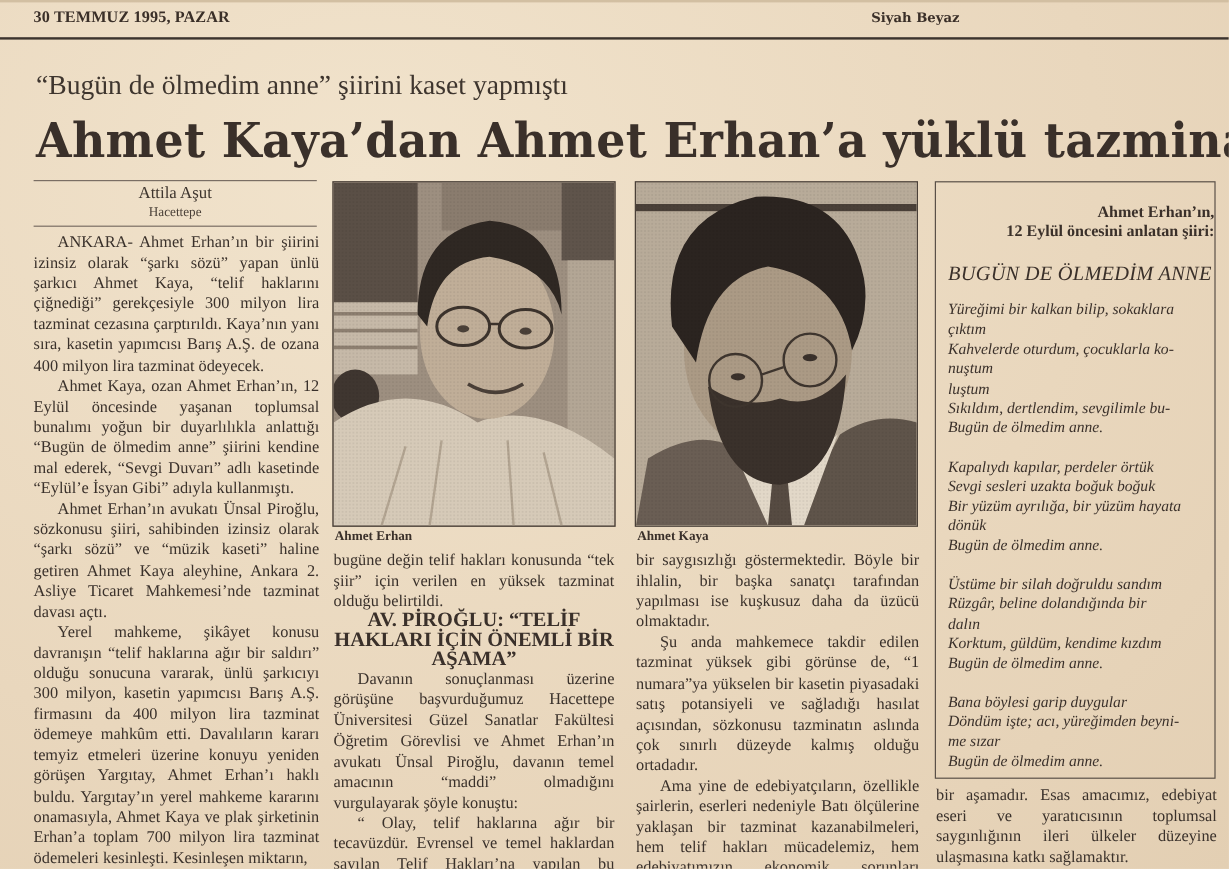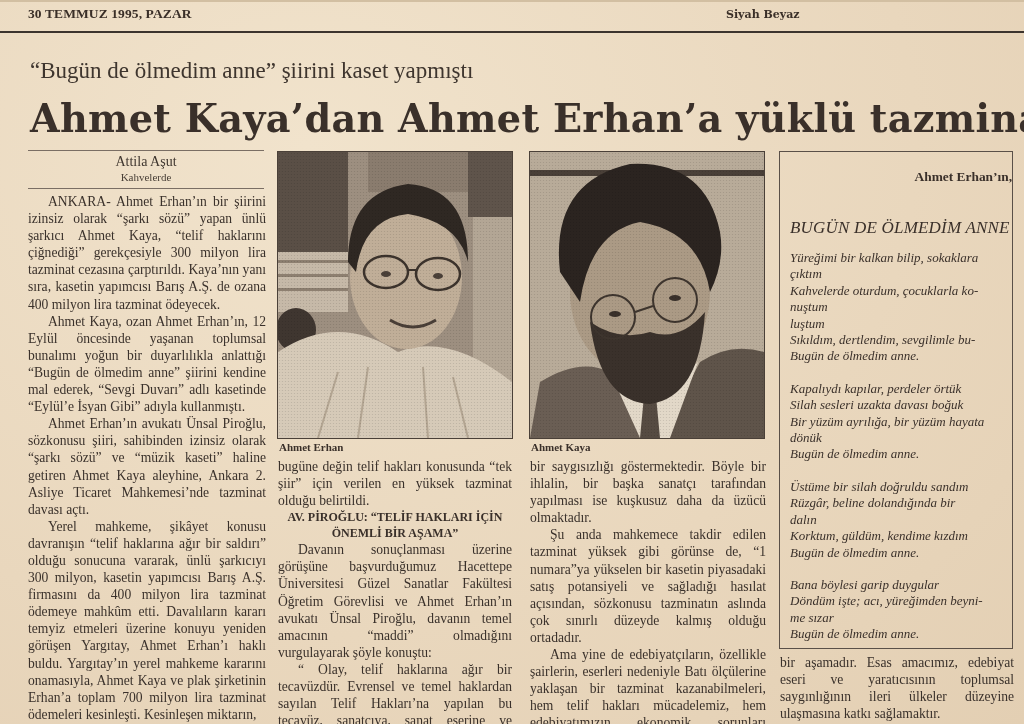--- a/index.html
+++ b/index.html
@@ -21,21 +21,21 @@
   .byline .name { font-size:14px; color:#3e352e; line-height:16px; }
   .byline .org { font-size:11px; color:#4a4038; line-height:14px; }
   .byRule2 { left:28px; top:188px; width:236px; height:1px; background:#7a6e64; }
   .col { font-size:13.6px; line-height:17.1px; color:#3a312b; text-align:justify; }
   .col p { margin:0; text-indent:20px; }
   .col p.noindent { text-indent:0; }
   .col1 { left:28px; top:193px; width:238px; }
   .col2 { left:278px; top:458px; width:234px; }
   .col3 { left:530px; top:458px; width:236px; }
   .col4 { left:780px; top:654px; width:234px; }
-  .subhead { font-weight:bold; text-align:center; font-size:12px; line-height:16px; color:#3a302a; margin:2px 0 1px 0; text-indent:0 !important; }
+  .subhead { font-weight:bold; text-align:center; font-size:17px; line-height:16px; color:#3a302a; margin:2px 0 1px 0; text-indent:0 !important; }
   .photo { border:1px solid #4a4038; overflow:hidden; }
   .photo1 { left:277px; top:151px; width:234px; height:286px; background:#a09282; }
   .photo2 { left:529px; top:151px; width:234px; height:286px; background:#b5a896; }
   .caption { font-size:11px; font-weight:bold; color:#3a302a; }
   .cap1 { left:279px; top:441px; }
   .cap2 { left:531px; top:441px; }
   .poemBox { left:779px; top:151px; width:232px; height:496px; border:1.5px solid #5a5048; }
   .poemTitle { position:absolute; left:0; top:17px; width:100%; text-align:right; font-weight:bold; font-size:13.4px; line-height:16px; color:#3a302a; }
   .poemName { position:absolute; left:10px; top:66px; font-style:italic; font-size:17px; color:#3a302a; letter-spacing:0.2px; }
   .stanzas { position:absolute; left:10px; top:98px; width:216px; font-style:italic; font-size:13px; line-height:16.4px; color:#3a302a; }
@@ -50,21 +50,21 @@
 <div class="abs dateline">30 TEMMUZ 1995, PAZAR</div>
 <div class="abs paperName">Siyah Beyaz</div>
 <div class="abs topRule"></div>
 
 <div class="abs kicker">“Bugün de ölmedim anne” şiirini kaset yapmıştı</div>
 <div class="abs headline">Ahmet Kaya’dan Ahmet Erhan’a yüklü tazminat</div>
 
 <div class="abs byRule1"></div>
 <div class="abs byline">
   <div class="name">Attila Aşut</div>
-  <div class="org">Kahvelerde</div>
+  <div class="org">Hacettepe</div>
 </div>
 <div class="abs byRule2"></div>
 
 <div class="abs col col1">
   <p>ANKARA- Ahmet Erhan’ın bir şiirini izinsiz olarak “şarkı sözü” yapan ünlü şarkıcı Ahmet Kaya, “telif haklarını çiğnediği” gerekçesiyle 300 milyon lira tazminat cezasına çarptırıldı. Kaya’nın yanı sıra, kasetin yapımcısı Barış A.Ş. de ozana 400 milyon lira tazminat ödeyecek.</p>
   <p>Ahmet Kaya, ozan Ahmet Erhan’ın, 12 Eylül öncesinde yaşanan toplumsal bunalımı yoğun bir duyarlılıkla anlattığı “Bugün de ölmedim anne” şiirini kendine mal ederek, “Sevgi Duvarı” adlı kasetinde “Eylül’e İsyan Gibi” adıyla kullanmıştı.</p>
   <p>Ahmet Erhan’ın avukatı Ünsal Piroğlu, sözkonusu şiiri, sahibinden izinsiz olarak “şarkı sözü” ve “müzik kaseti” haline getiren Ahmet Kaya aleyhine, Ankara 2. Asliye Ticaret Mahkemesi’nde tazminat davası açtı.</p>
   <p>Yerel mahkeme, şikâyet konusu davranışın “telif haklarına ağır bir saldırı” olduğu sonucuna vararak, ünlü şarkıcıyı 300 milyon, kasetin yapımcısı Barış A.Ş. firmasını da 400 milyon lira tazminat ödemeye mahkûm etti. Davalıların kararı temyiz etmeleri üzerine konuyu yeniden görüşen Yargıtay, Ahmet Erhan’ı haklı buldu. Yargıtay’ın yerel mahkeme kararını onamasıyla, Ahmet Kaya ve plak şirketinin Erhan’a toplam 700 milyon lira tazminat ödemeleri kesinleşti. Kesinleşen miktarın,</p>
 </div>
 
@@ -135,35 +135,36 @@
 
 <div class="abs col col3">
   <p class="noindent">bir saygısızlığı göstermektedir. Böyle bir ihlalin, bir başka sanatçı tarafından yapılması ise kuşkusuz daha da üzücü olmaktadır.</p>
   <p>Şu anda mahkemece takdir edilen tazminat yüksek gibi görünse de, “1 numara”ya yükselen bir kasetin piyasadaki satış potansiyeli ve sağladığı hasılat açısından, sözkonusu tazminatın aslında çok sınırlı düzeyde kalmış olduğu ortadadır.</p>
   <p>Ama yine de edebiyatçıların, özellikle şairlerin, eserleri nedeniyle Batı ölçülerine yaklaşan bir tazminat kazanabilmeleri, hem telif hakları mücadelemiz, hem edebiyatımızın ekonomik sorunları açısından kuşkusuz önemli</p>
 </div>
 
 <div class="abs poemBox">
   <div class="poemTitle">
     <div>Ahmet Erhan’ın,</div>
+    <div>12 Eylül öncesini anlatan şiiri:</div>
   </div>
   <div class="poemName">BUGÜN DE ÖLMEDİM ANNE</div>
   <div class="stanzas">
     <div class="stanza">
       <div>Yüreğimi bir kalkan bilip, sokaklara</div>
       <div>çıktım</div>
       <div>Kahvelerde oturdum, çocuklarla ko-</div>
       <div>nuştum</div>
       <div>luştum</div>
       <div>Sıkıldım, dertlendim, sevgilimle bu-</div>
       <div>Bugün de ölmedim anne.</div>
     </div>
     <div class="stanza">
       <div>Kapalıydı kapılar, perdeler örtük</div>
-      <div>Silah sesleri uzakta davası boğuk</div>
+      <div>Sevgi sesleri uzakta boğuk boğuk</div>
       <div>Bir yüzüm ayrılığa, bir yüzüm hayata</div>
       <div>dönük</div>
       <div>Bugün de ölmedim anne.</div>
     </div>
     <div class="stanza">
       <div>Üstüme bir silah doğruldu sandım</div>
       <div>Rüzgâr, beline dolandığında bir</div>
       <div>dalın</div>
       <div>Korktum, güldüm, kendime kızdım</div>
       <div>Bugün de ölmedim anne.</div>

